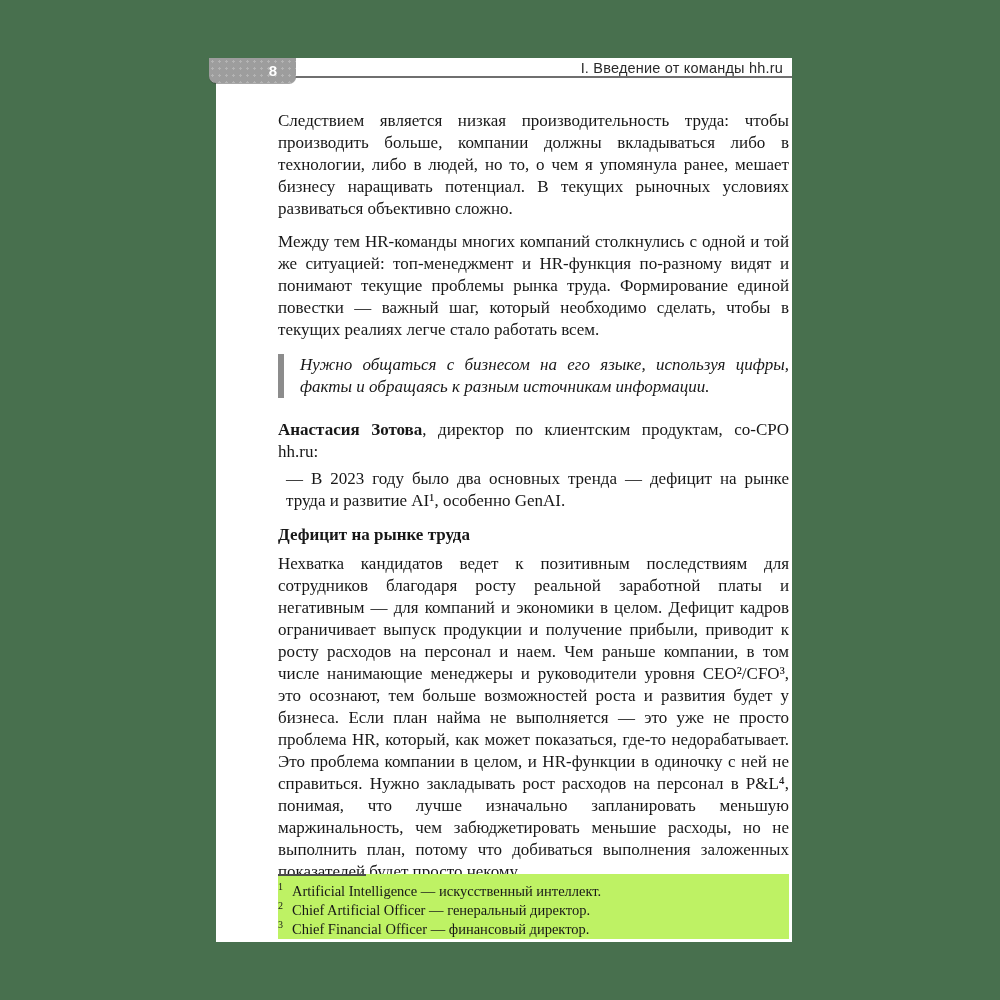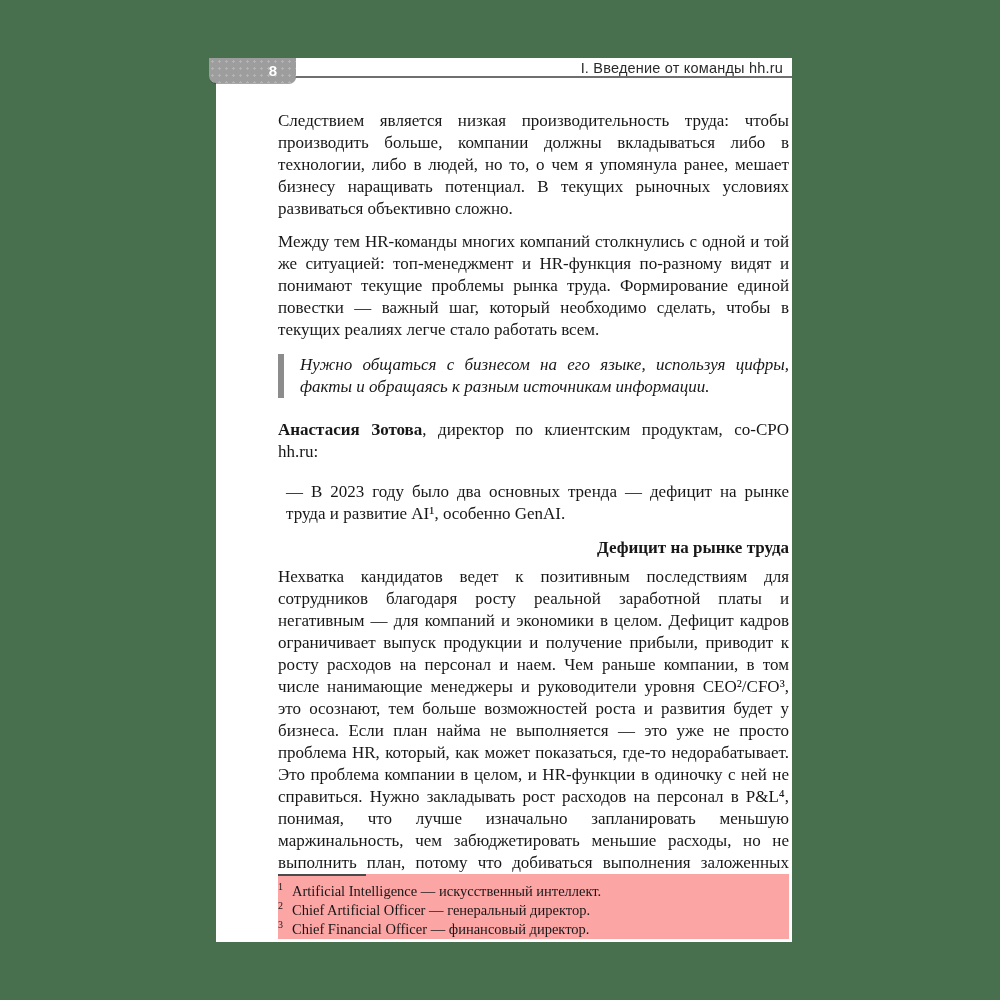--- a/index.html
+++ b/index.html
@@ -63,38 +63,38 @@
     flex: none;
     width: 6px;
     background: #8c8c8c;
     margin-right: 16px;
   }
   .quote-text {
     margin: 0;
     font-style: italic;
     text-align: justify;
   }
-  .attribution { margin: 0 0 18px 0; }
+  .attribution { margin: 0 0 5px 0; }
   .attribution b { font-weight: bold; }
   .lead-par { margin: 0 0 12px 8px; }
   .section-heading {
     font-size: 17px;
     font-weight: bold;
     margin: 12px 0 7px 0;
-    text-align: right;
+    text-align: left;
   }
   .section-par { margin: 0; }
   .footnotes {
     position: absolute;
     left: 62px; right: 3px; bottom: 3px;
     font-size: 14.5px;
     line-height: 19px;
     text-align: left;
     color: #171717;
-    background: #fca5a5;
+    background: #bef264;
     margin-top: 9px;
   }
   .footnote-rule {
     width: 88px;
     border-top: 2px solid #4a4a4a;
     margin-bottom: 6px;
   }
   .footnote { margin: 0; }
   .footnote sup {
     font-size: 10px;

